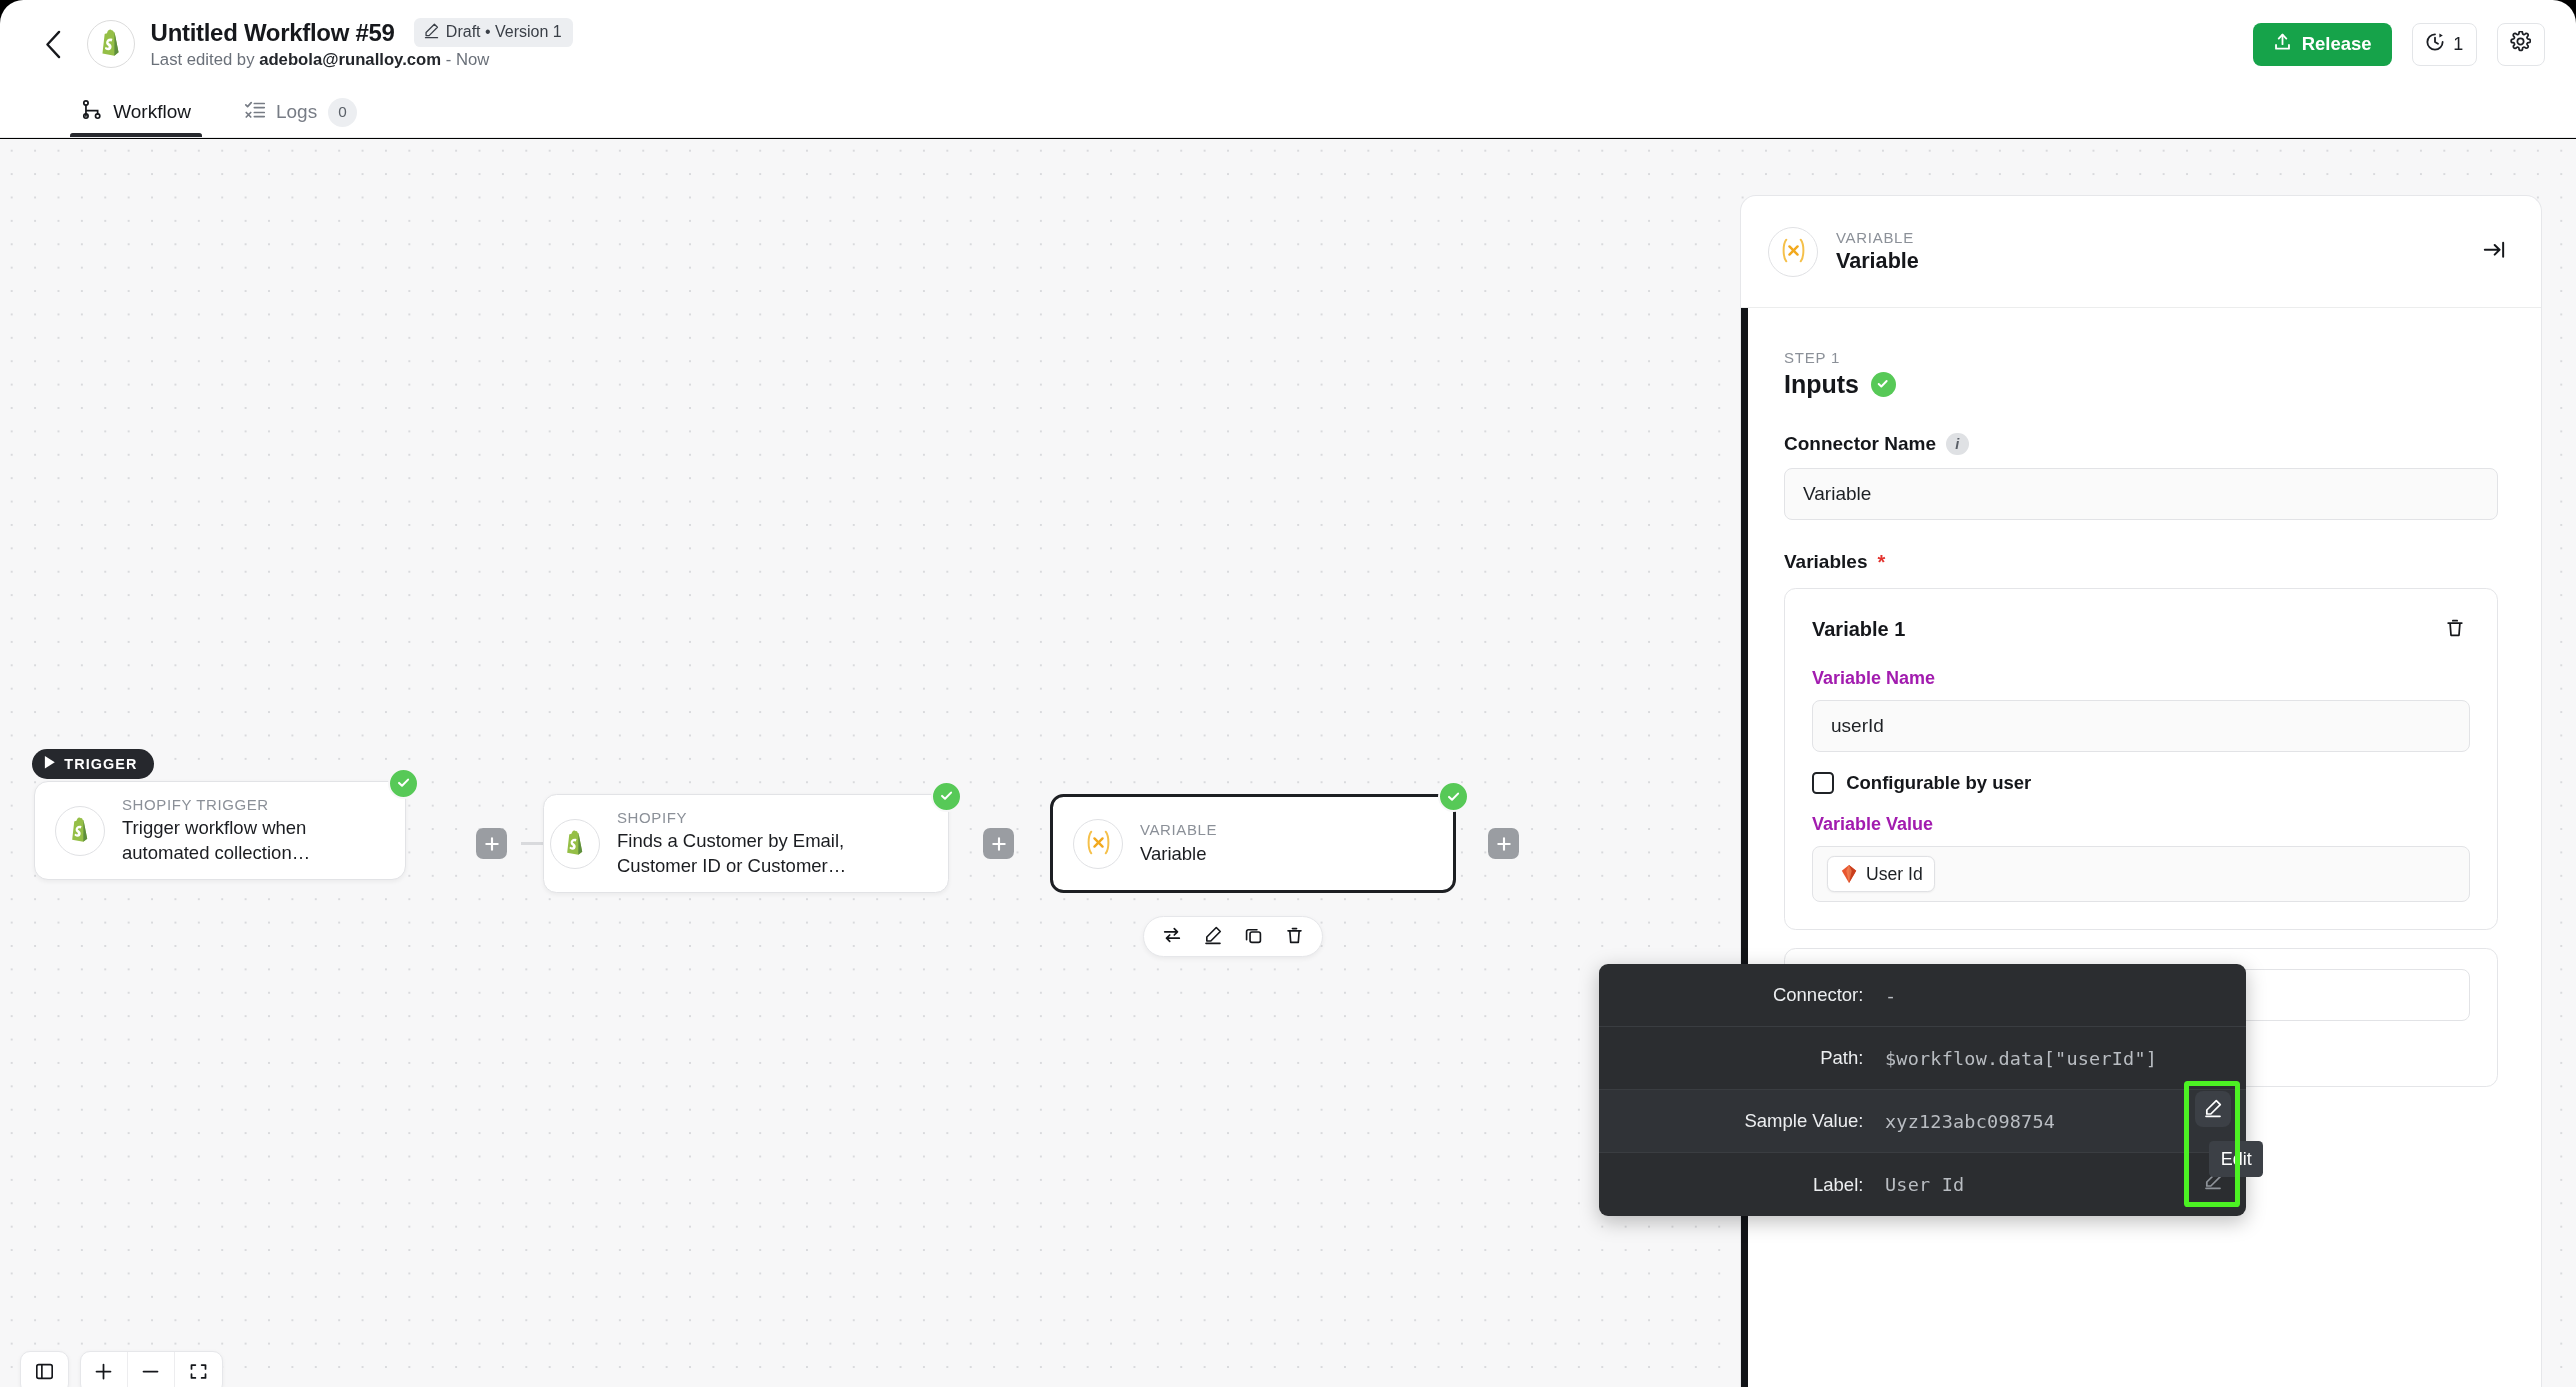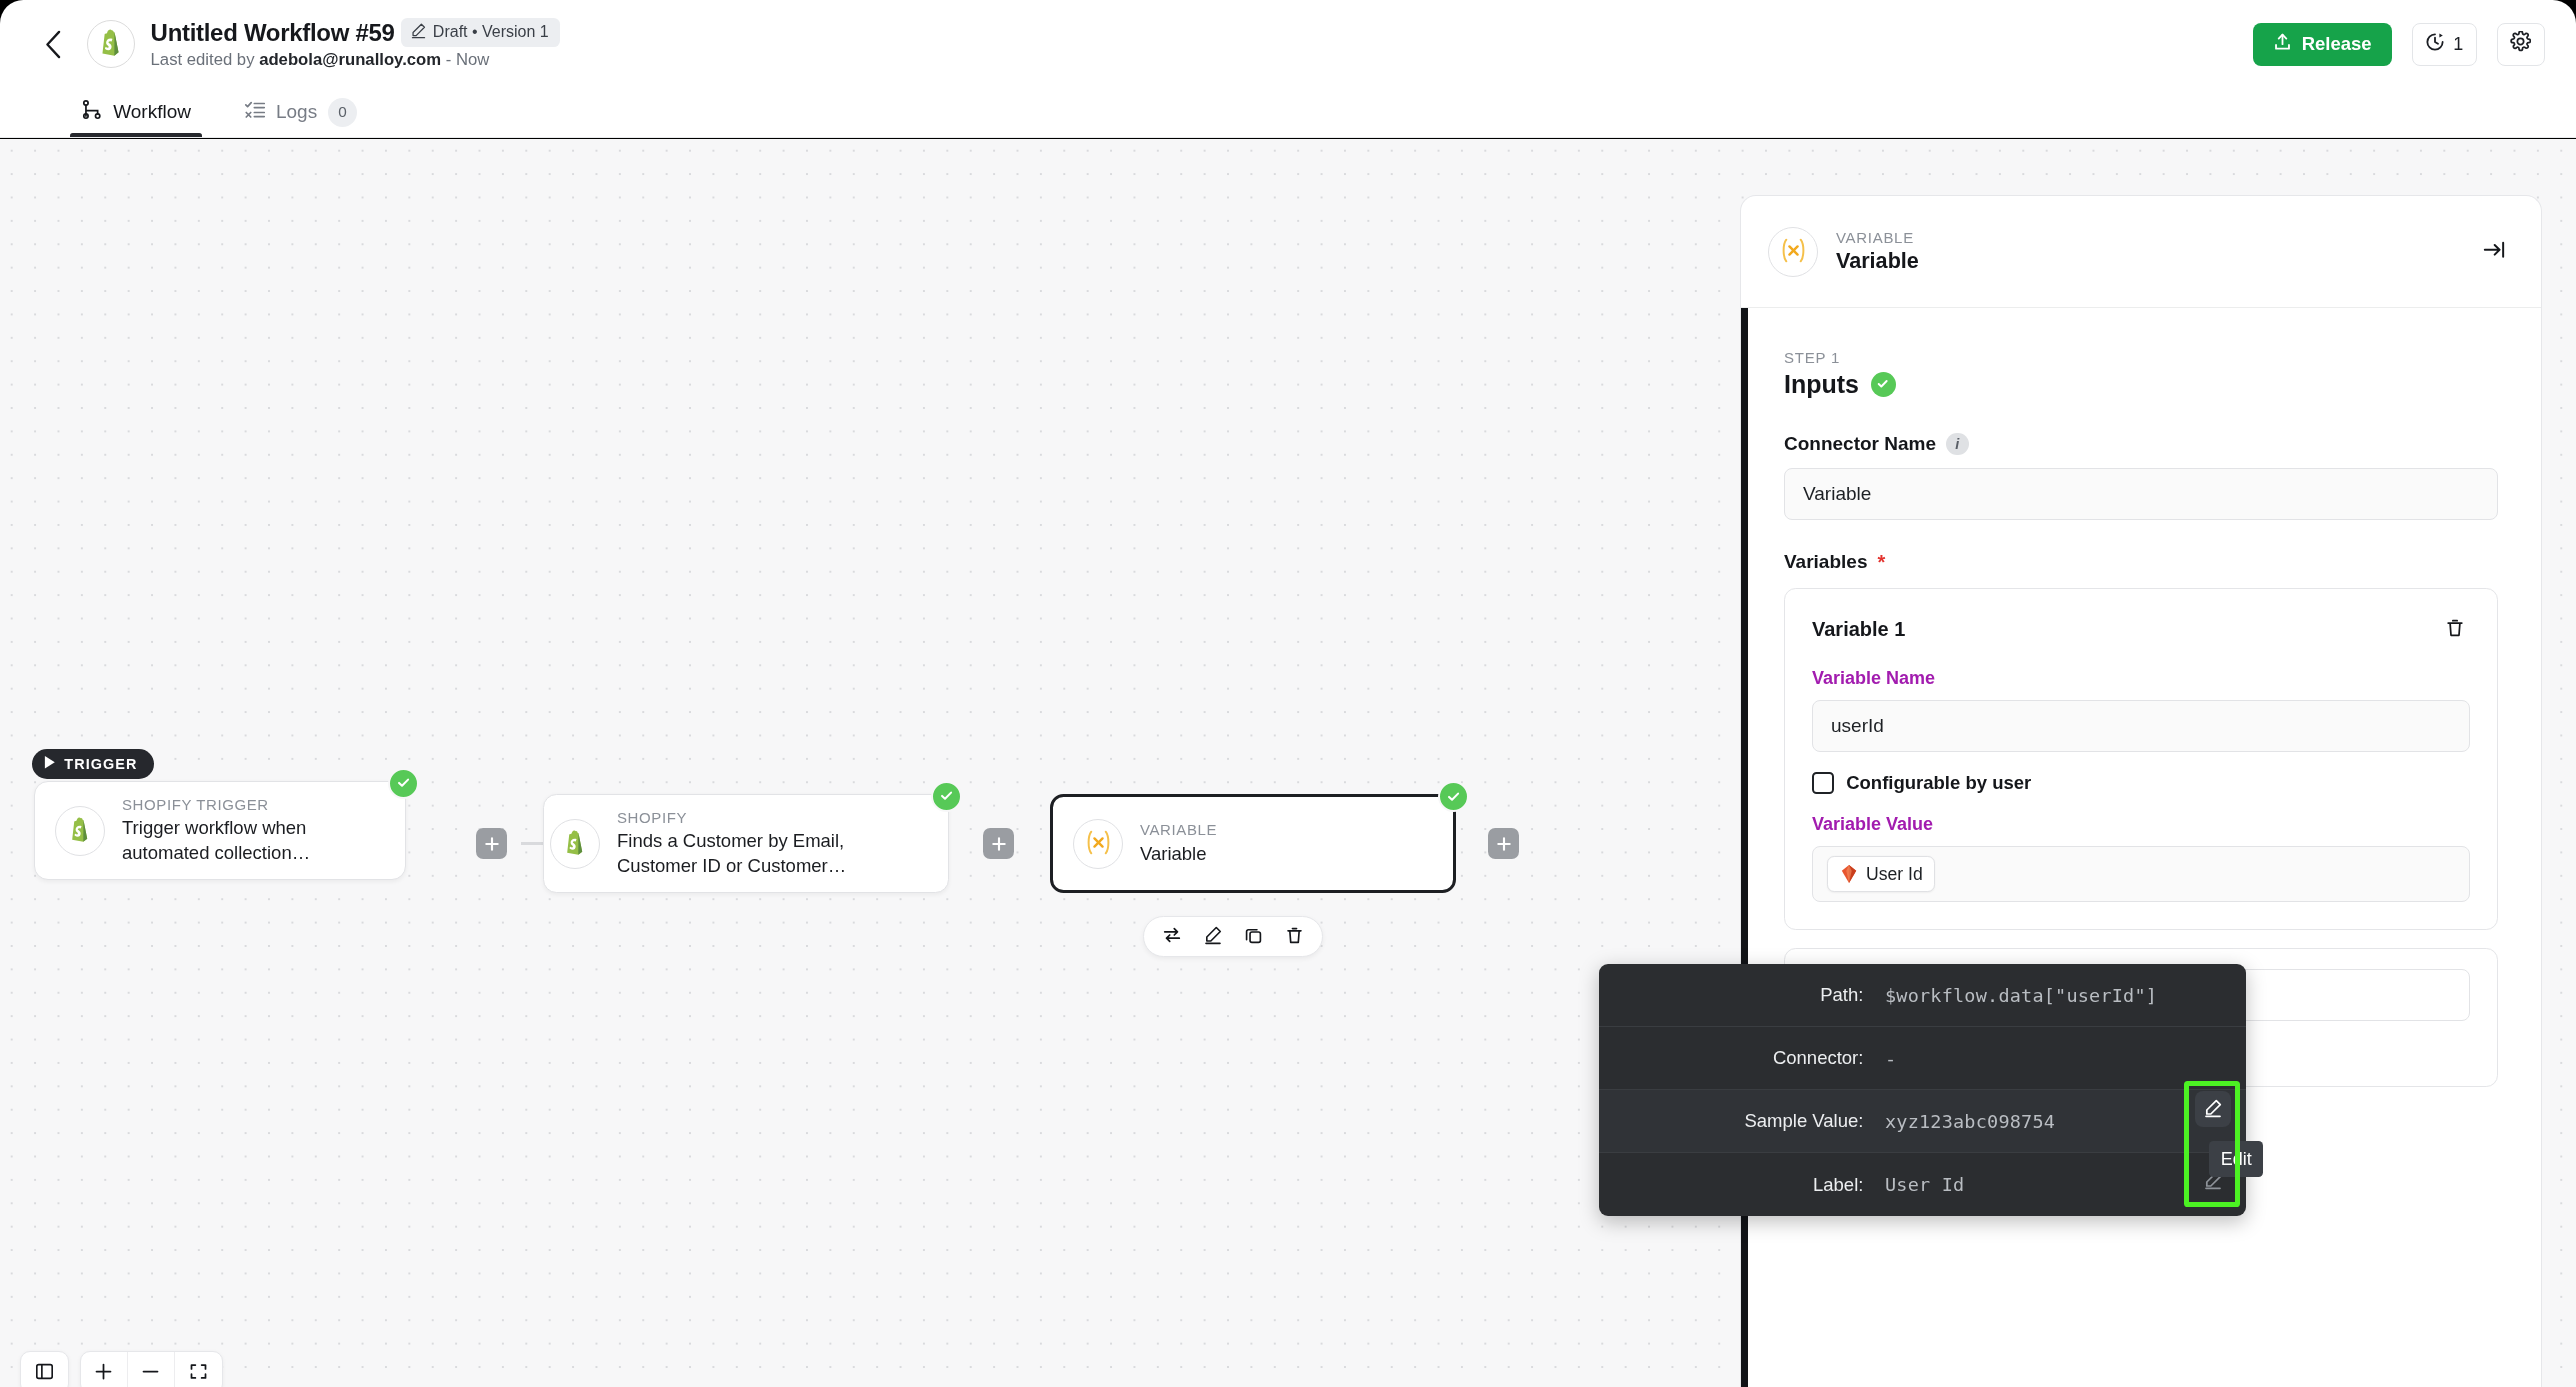--- a/index.html
+++ b/index.html
@@ -26,21 +26,21 @@
     cursor: pointer; flex: 0 0 auto; margin-right: 12.6px;
   }
   .back-btn svg { display:block; }
   .wf-avatar {
     width: 48px; height: 48px; border-radius: 50%;
     border: 1.4px solid #dcdcdc; background: #fff;
     display:flex; align-items:center; justify-content:center;
     flex: 0 0 auto; margin-right: 16px;
   }
   .title-block { display:flex; flex-direction: column; justify-content:center; gap: 2.7px;}
-  .title-row { display:flex; align-items:center; gap: 6px; }
+  .title-row { display:flex; align-items:center; gap: 19px; }
   .wf-title { font-size: 24px; font-weight: 700; color: #16181c; letter-spacing: -0.3px; }
   .draft-chip {
     display:flex; align-items:center; gap: 6.3px;
     background:#eceef1; border-radius: 6.3px; padding: 3.6px 10.8px 4.5px 9px;
     font-size: 16px; color:#3a3f47; font-weight: 400; cursor: pointer;
   }
   .subtitle { font-size: 16.7px; color: #6a7079; }
   .subtitle b { color: #23262b; font-weight: 700; }
   .topbar-right { margin-left: auto; display:flex; align-items:center; gap: 20px; }
   .btn-release {
@@ -613,26 +613,26 @@
           </div>
         </div>
 
         <button class="btn-next">Next</button>
       </div>
     </div>
   </div>
 
   <div class="dark-tip">
     <div class="tip-row">
+      <span class="tip-key">Connector:</span>
+      <span class="tip-val">-</span>
+    </div>
+    <div class="tip-row">
       <span class="tip-key">Path:</span>
       <span class="tip-val">$workflow.data["userId"]</span>
-    </div>
-    <div class="tip-row">
-      <span class="tip-key">Connector:</span>
-      <span class="tip-val">-</span>
     </div>
     <div class="tip-row alt">
       <span class="tip-key">Sample Value:</span>
       <span class="tip-val">xyz123abc098754</span>
     </div>
     <div class="tip-row">
       <span class="tip-key">Label:</span>
       <span class="tip-val">User Id</span>
     </div>
   </div>

